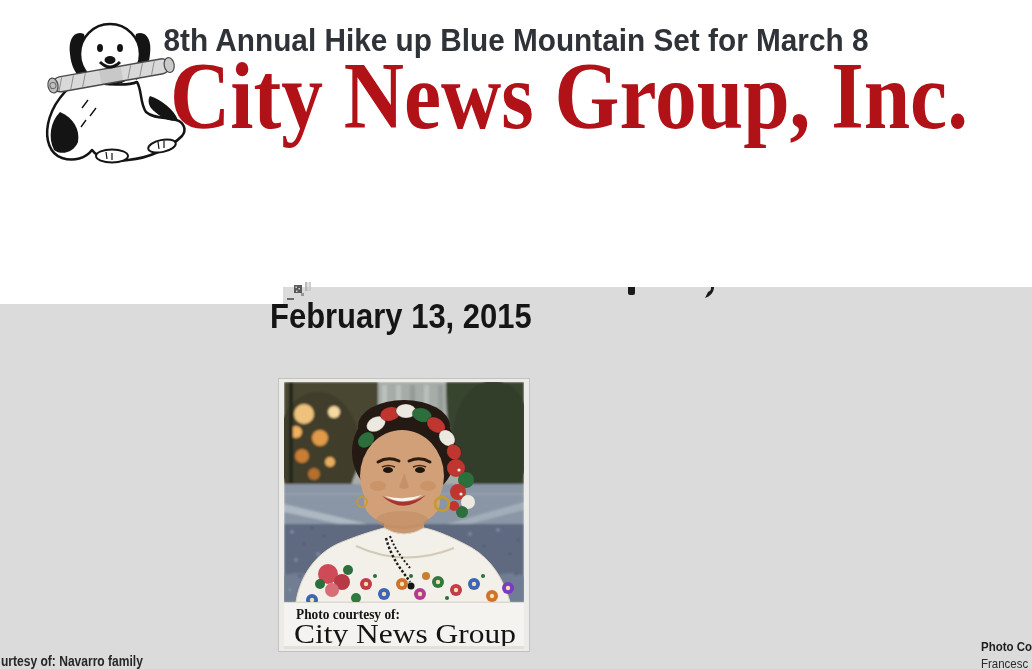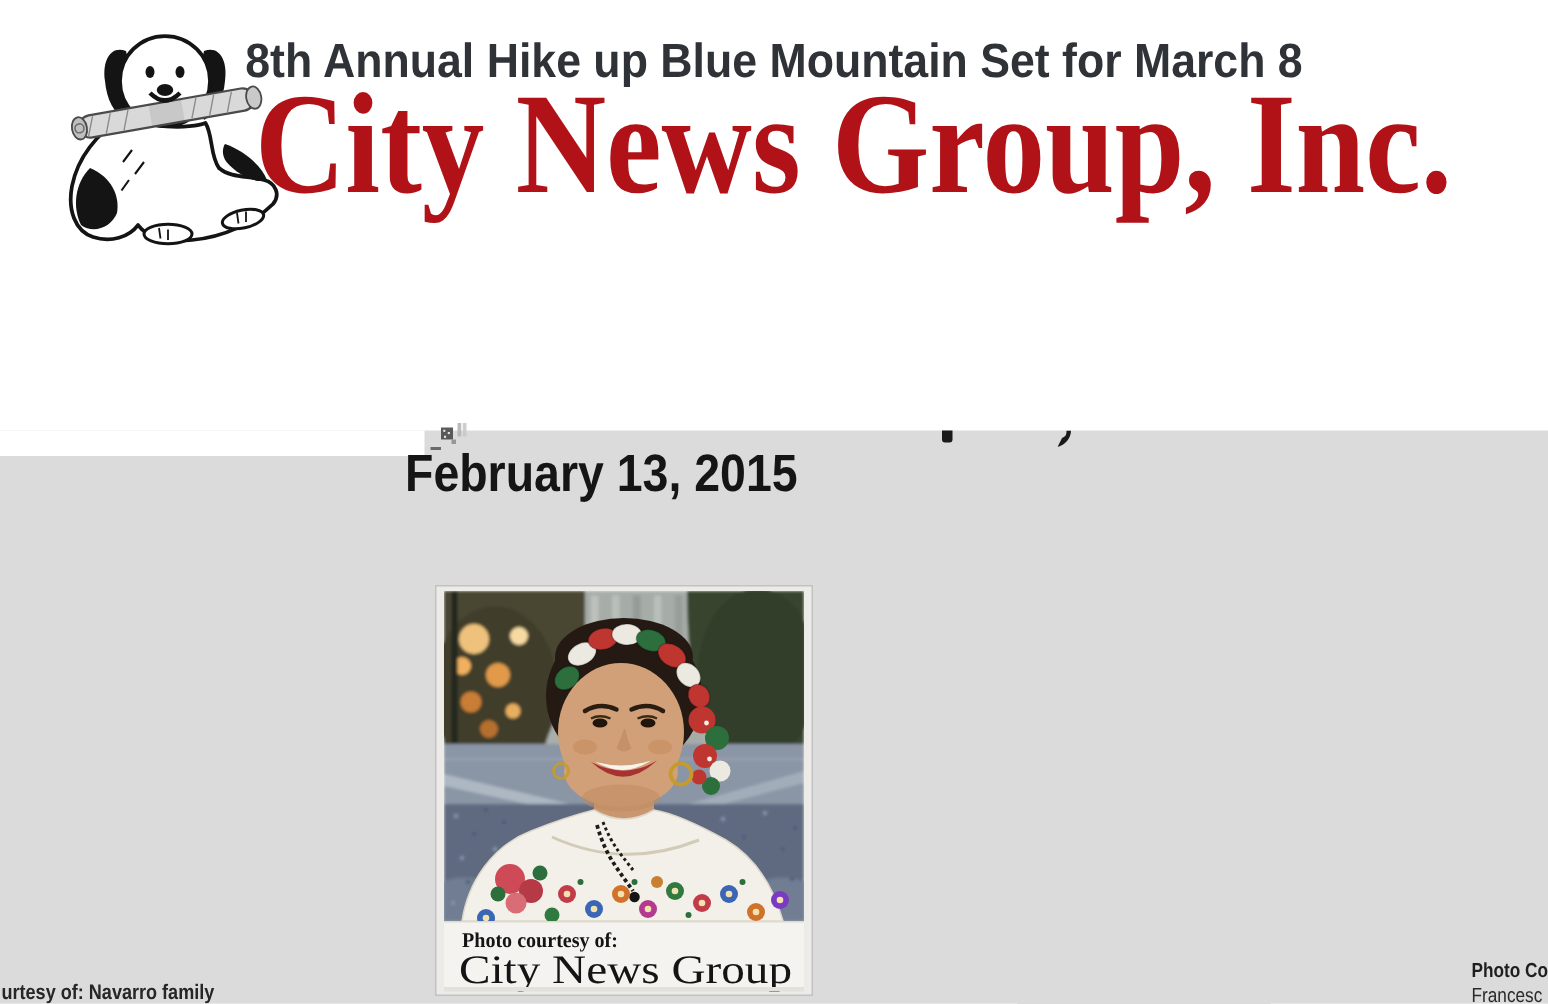--- a/index.html
+++ b/index.html
@@ -29,21 +29,21 @@
   .frag-comma{left:705px;top:287px;width:10px;height:11px;background:none;}
 
   .date-line{
     position:absolute;left:270px;top:296px;
     font-weight:bold;font-size:35px;line-height:40px;color:#151515;white-space:nowrap;
     transform:scaleX(.885);transform-origin:0 0;
   }
 
   .broken-img{position:absolute;left:286px;top:281px;opacity:.9;}
 
-  .photo{position:absolute;left:278px;top:378px;width:204px;height:274px;margin:12px;}
+  .photo{position:absolute;left:278px;top:378px;width:204px;height:274px;margin:0;}
 
   .credit-left{
     position:absolute;left:1px;top:653px;
     font-weight:bold;font-size:14px;color:#262626;white-space:nowrap;
     transform:scaleX(.86);transform-origin:0 0;
   }
   .credit-right-1{
     position:absolute;left:981px;top:639px;
     font-weight:bold;font-size:13.5px;color:#1e1e1e;white-space:nowrap;
     transform:scaleX(.85);transform-origin:0 0;

